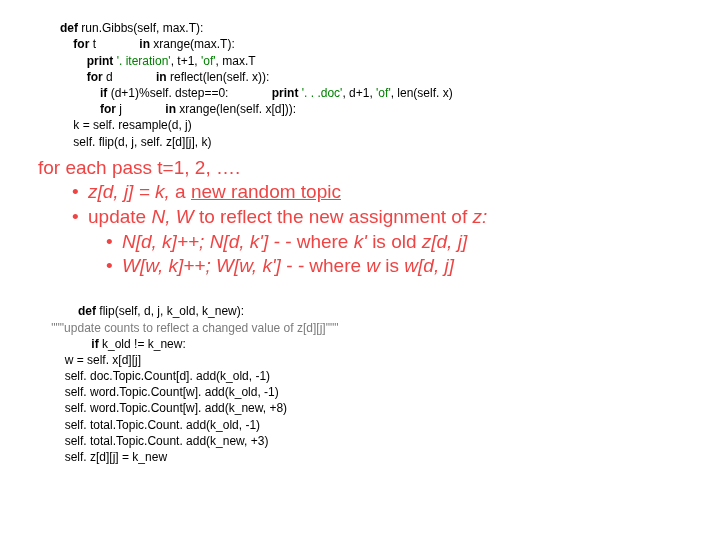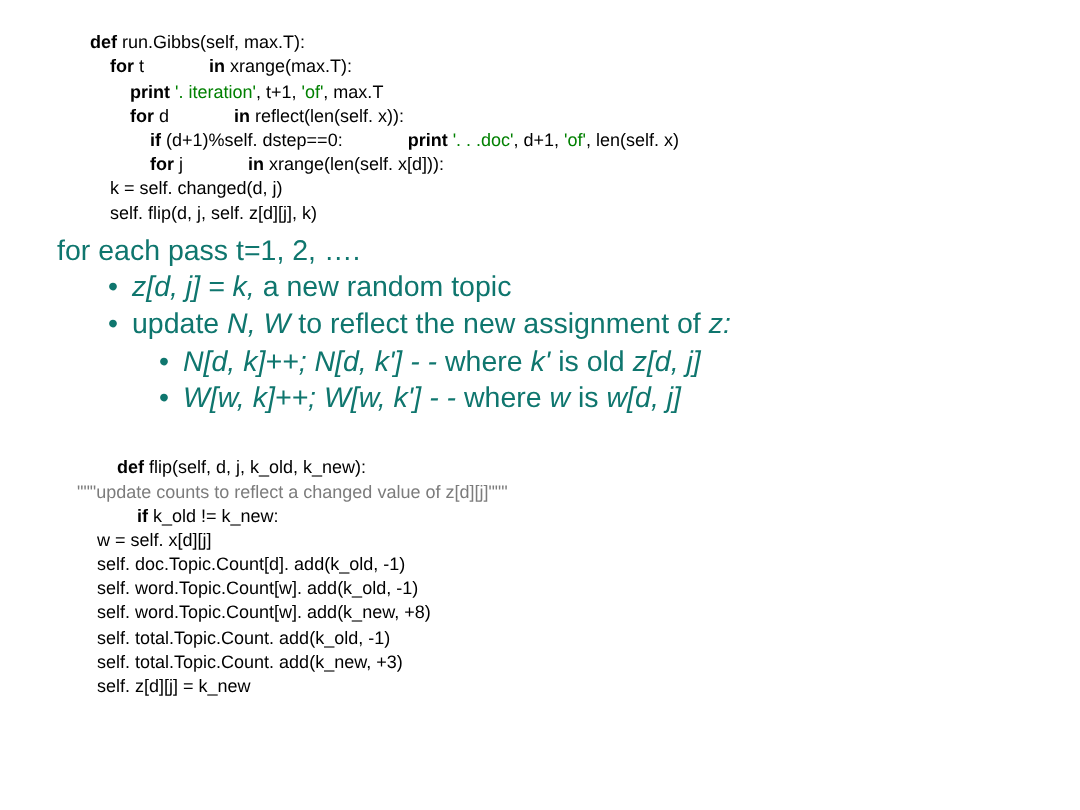--- a/index.html
+++ b/index.html
@@ -34,43 +34,43 @@
     margin-left: 20px;
   }
   .code-bottom {
     margin-left: 38px;
     margin-top: 8px;
   }
   .pseudo {
     font-family: Arial, Helvetica, sans-serif;
     font-size: 19px;
     line-height: 1.3;
-    color: #0f766e;
+    color: #ef4444;
     margin: 6px 0 0 38px;
   }
   .pseudo .row { display: block; }
   .pseudo .indent1 { padding-left: 34px; }
   .pseudo .indent2 { padding-left: 68px; }
   .pseudo em { font-style: italic; }
-  .pseudo .u { }
+  .pseudo .u { text-decoration: underline; }
   .bullet { display:inline-block; width: 16px; }
 </style>
 </head>
 <body>
 
 <div class="slide">
 
   <div class="code code-top">
 <span class="kw">def</span><span> run.Gibbs(self, max.T):</span>
 <span>    </span><span class="kw">for</span><span> t </span><span class="kw">in</span><span> xrange(max.T):</span>
 <span>        </span><span class="kw">print</span><span class="str"> '. iteration'</span><span>, t+1, </span><span class="str">'of'</span><span>, max.T</span>
 <span>        </span><span class="kw">for</span><span> d </span><span class="kw">in</span><span> reflect(len(self. x)):</span>
 <span>            </span><span class="kw">if</span><span> (d+1)%self. dstep==0: </span><span class="kw">print</span><span class="str"> '. . .doc'</span><span>, d+1, </span><span class="str">'of'</span><span>, len(self. x)</span>
 <span>            </span><span class="kw">for</span><span> j </span><span class="kw">in</span><span> xrange(len(self. x[d])):</span>
-<span>                k = self. changed(d, j)</span>
+<span>                k = self. resample(d, j)</span>
 <span>                self. flip(d, j, self. z[d][j], k)</span></div>
 
   <div class="pseudo">
     <span class="row"><span>for each pass t=1, 2, ….</span></span>
     <span class="row indent1"><span class="bullet">•</span><em>z[d, j] = k,</em><span>   a </span><span class="u">new random topic</span></span>
     <span class="row indent1"><span class="bullet">•</span><span>update </span><em>N, W</em><span> to reflect the new assignment of </span><em>z:</em></span>
     <span class="row indent2"><span class="bullet">•</span><em>N[d, k]++; N[d, k'] - - </em><span>where </span><em>k' </em><span>is old </span><em>z[d, j]</em></span>
     <span class="row indent2"><span class="bullet">•</span><em>W[w, k]++; W[w, k'] - - </em><span>where </span><em>w</em><span> is </span><em>w[d, j]</em></span>
   </div>
 

